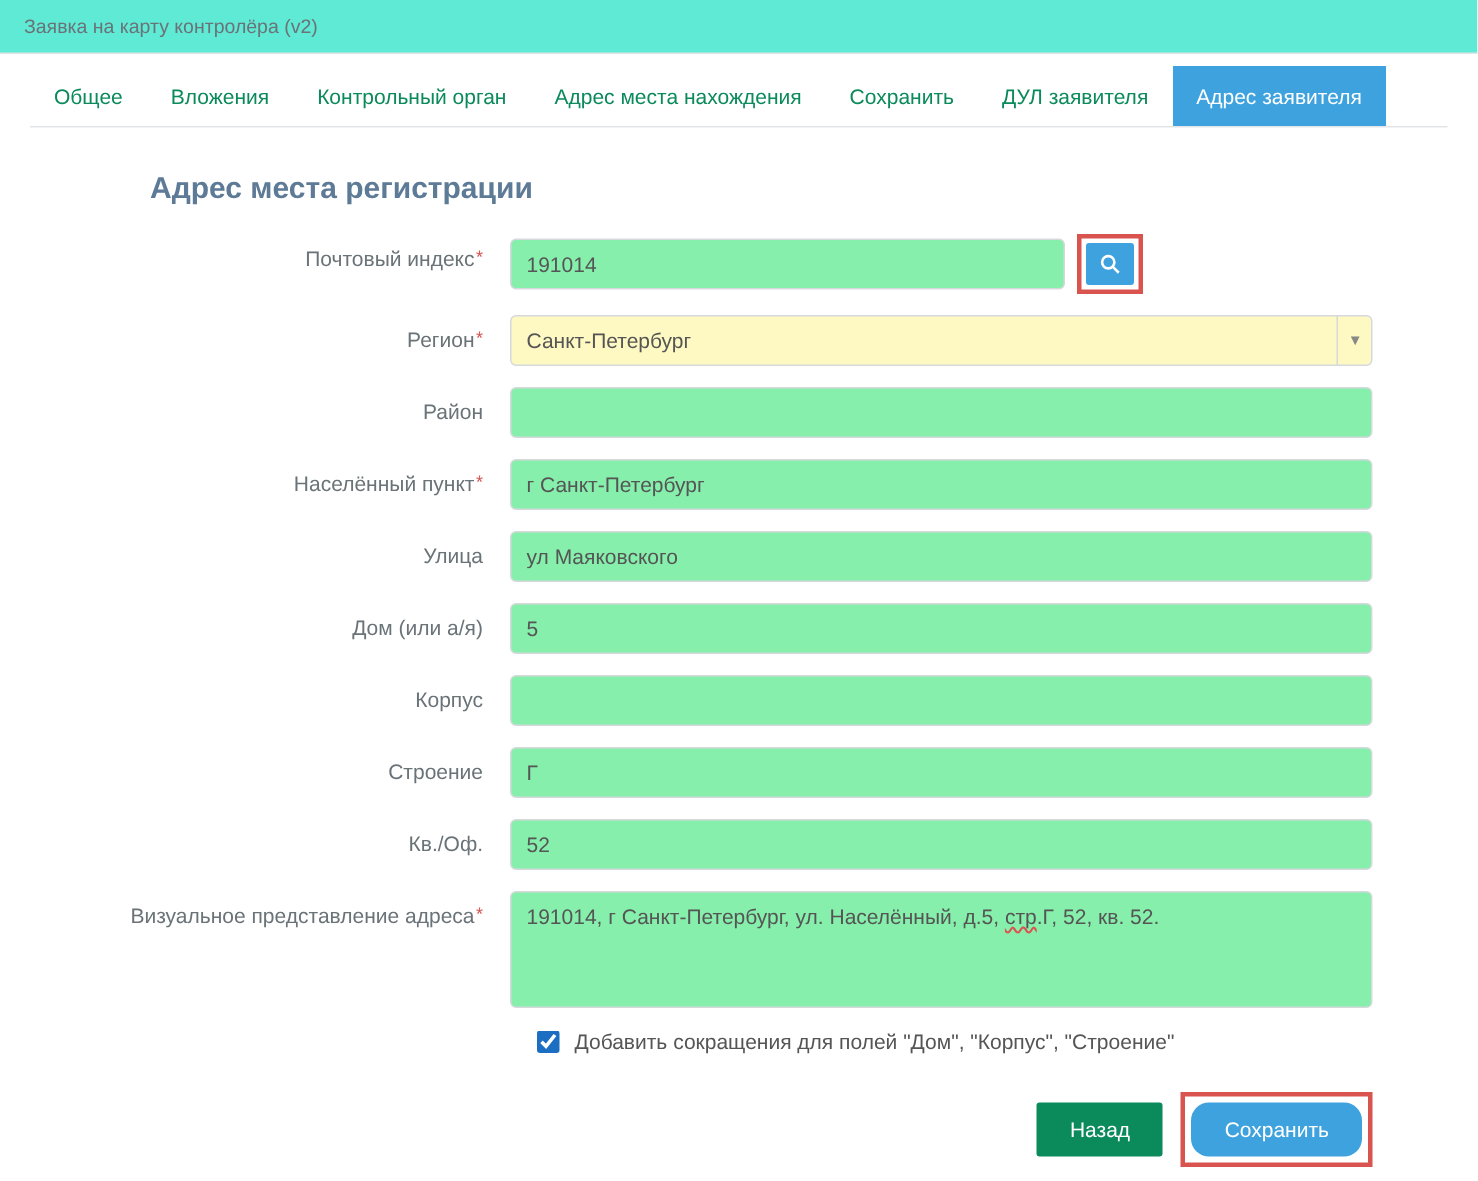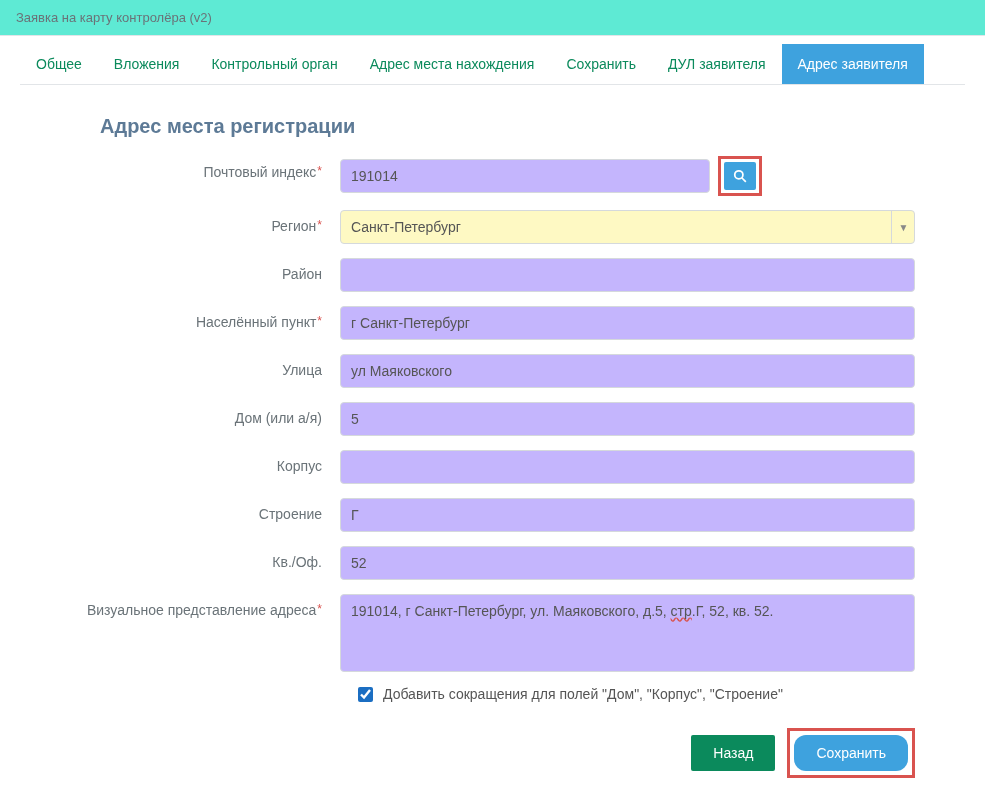--- a/index.html
+++ b/index.html
@@ -73,21 +73,21 @@
   gap: 8px;
 }
 .input-text, .select-box, .textarea-box {
   width: 100%;
   border: 1px solid #d5d9dc;
   border-radius: 4px;
   padding: 8px 10px;
   font-size: 14px;
   color: #555;
   font-family: inherit;
-  background: #c4b5fd;
+  background: #86efac;
 }
 .input-short {
   width: 370px;
 }
 .select-box {
   appearance: none;
   position: relative;
   background: #fef9c3;
 }
 .select-wrap {
@@ -272,21 +272,21 @@
     <div class="form-row">
       <div class="form-label">Кв./Оф.</div>
       <div class="form-field">
         <input class="input-text" value="52" style="">
       </div>
     </div>
 
     <div class="form-row">
       <div class="form-label req">Визуальное представление адреса</div>
       <div class="form-field">
-        <div class="textarea-box" contenteditable="true" style=""><span>191014, г Санкт-Петербург, ул. Маяковского, д.5, </span><span class="underline-red">стр</span><span>.Г, 52, кв. 52.</span></div>
+        <div class="textarea-box" contenteditable="true" style=""><span>191014, г Санкт-Петербург, ул. Населённый, д.5, </span><span class="underline-red">стр</span><span>.Г, 52, кв. 52.</span></div>
       </div>
     </div>
 
     <div class="checkbox-row">
       <input type="checkbox" checked="" style="">
       <span class="checkbox-label">Добавить сокращения для полей "Дом", "Корпус", "Строение"</span>
     </div>
 
     <div class="footer-btns">
       <button class="btn-back"><span>Назад</span></button>

